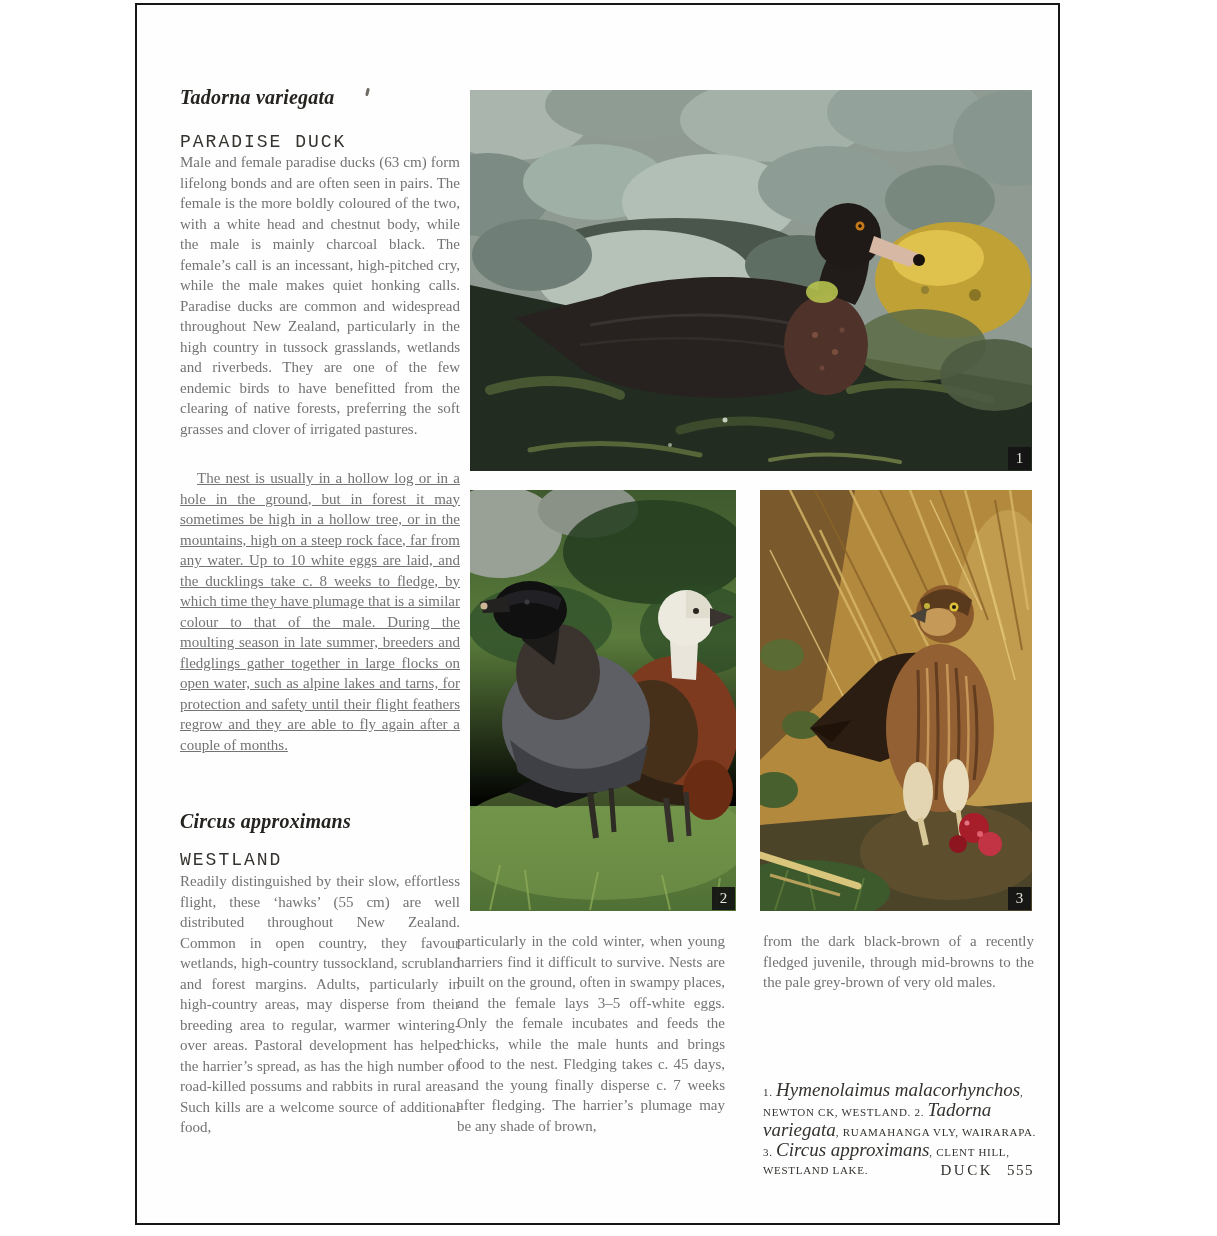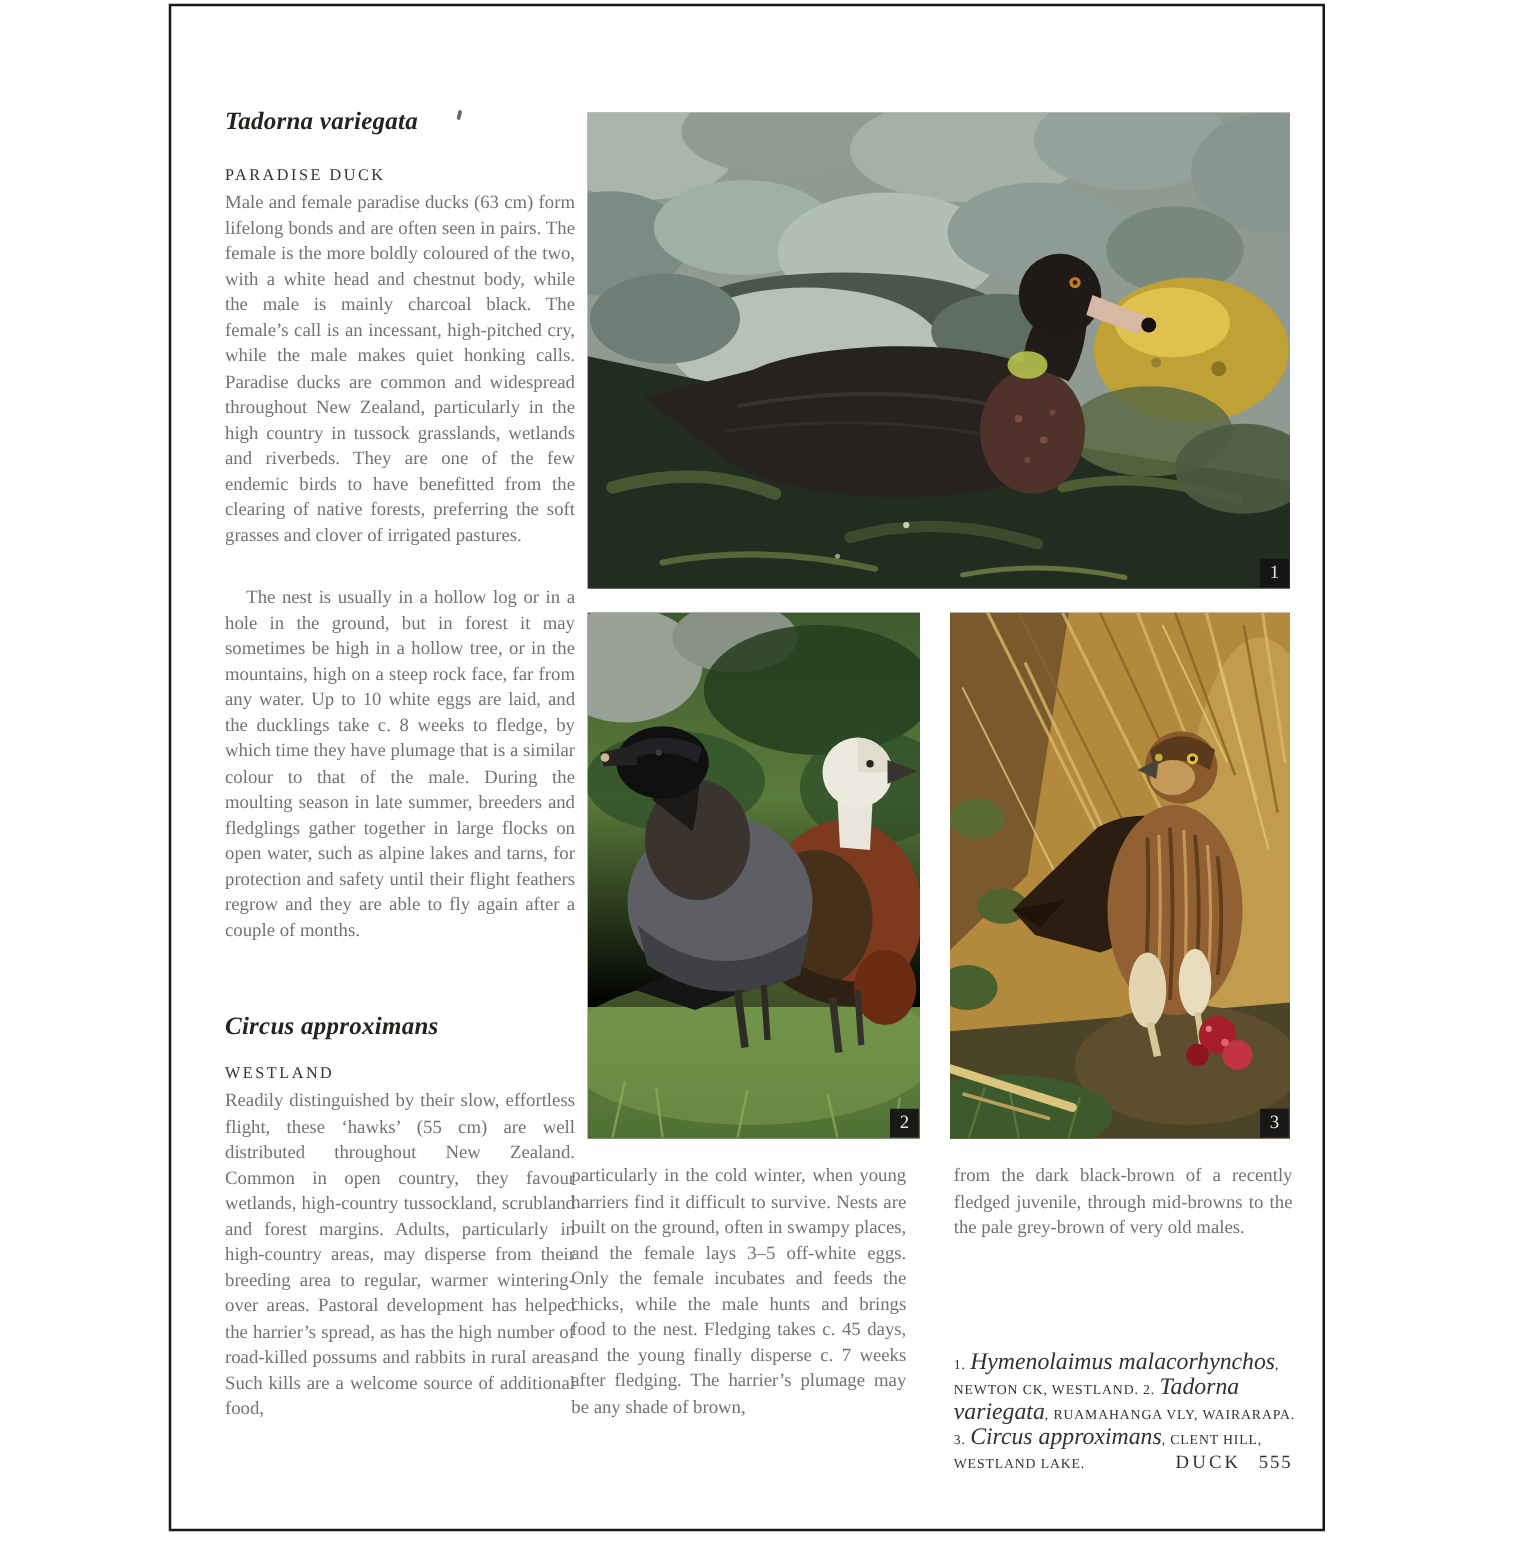--- a/index.html
+++ b/index.html
@@ -10,27 +10,27 @@
   .page-border{
     position:absolute;left:135px;top:3px;width:925px;height:1222px;
     border:2px solid #161616;background:#fefefe;box-sizing:border-box;
   }
   
   .tblock{position:absolute;margin:0;}
   .sci-title{
     font-style:italic;font-size:20px;letter-spacing:.2px;color:#25231f;
   }
   .common-name{
-    font-size:13px;letter-spacing:2px;color:#35332f;
+    font-size:18px;letter-spacing:2px;color:#35332f;font-family:Liberation Mono, monospace;
   }
   .body-par{
     width:280px;font-size:15px;line-height:20.5px;text-align:justify;
     color:#737373;
   }
-  .indent{text-indent:17px;}
+  .indent{text-indent:17px;text-decoration:underline;}
   .col-left{left:180px;}
   .col-mid{left:457px;}
   .col-right{left:763px;}
   
   figure{margin:0;position:absolute;overflow:hidden;background:#888;}
   figure svg{display:block;width:100%;height:100%;}
   .photo-badge{
     position:absolute;right:1px;bottom:1px;width:23px;height:23px;
     background:#141414;color:#f5f3ee;display:flex;align-items:center;justify-content:center;
     font-family:"Liberation Serif", serif;font-size:15px;opacity:.93;

